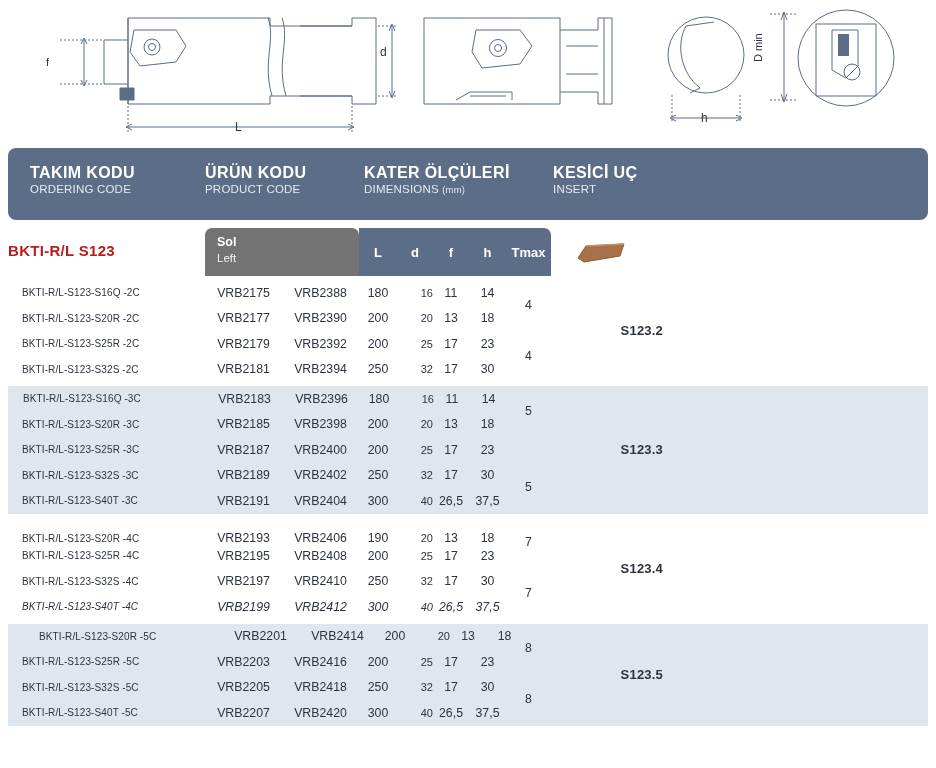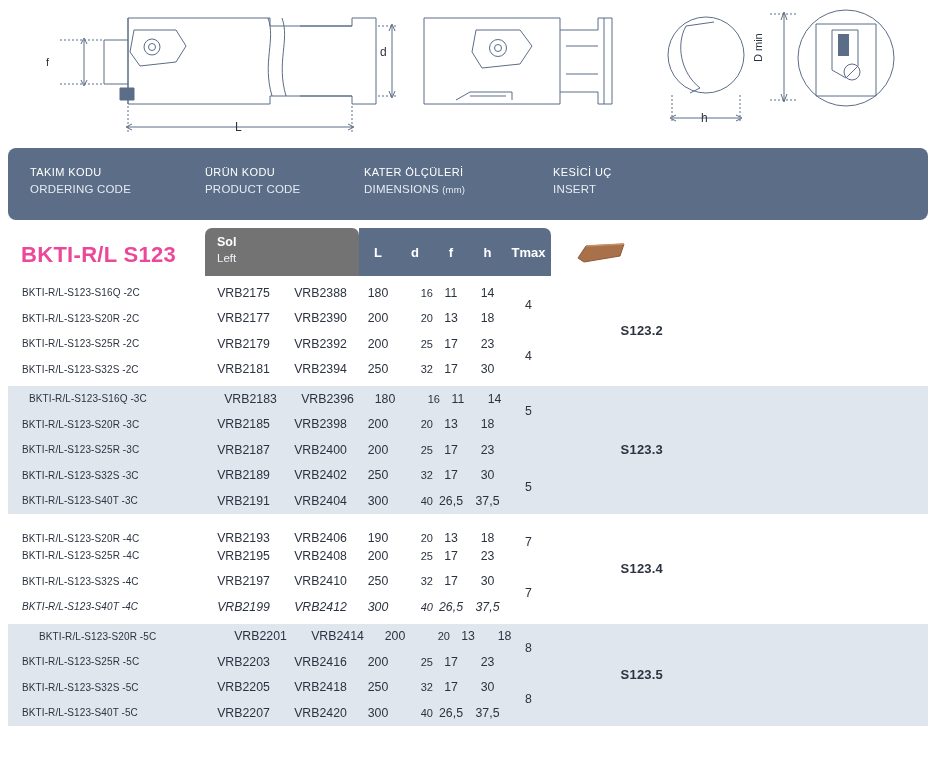--- a/index.html
+++ b/index.html
@@ -36,22 +36,22 @@
     height: 72px;
     background: #5b6d87;
     border-radius: 8px 8px 8px 8px;
     color: #ffffff;
   }
   .header-band .hcol {
     position: absolute;
     top: 16px;
   }
   .hcol .tr {
-    font-size: 11px;
-    font-weight: normal;
+    font-size: 16px;
+    font-weight: bold;
     letter-spacing: 0.4px;
     line-height: 17px;
     white-space: nowrap;
   }
   .hcol .en {
     font-size: 11.5px;
     font-weight: normal;
     letter-spacing: 0.2px;
     line-height: 16px;
     color: #e6ebf2;
@@ -64,26 +64,26 @@
   .hcol-4 { left: 545px; }
 
   
   .subhead {
     position: relative;
     height: 52px;
     margin: 8px 8px 0 8px;
   }
   .series-title {
     position: absolute;
-    left: 13px;
+    left: 0;
     top: 14px;
-    font-size: 22px;
+    font-size: 15px;
     font-weight: bold;
     letter-spacing: 0.3px;
-    color: #ec4899;
+    color: #b91c1c;
   }
   .solsag {
     position: absolute;
     left: 197px;
     top: 0;
     width: 154px;
     height: 48px;
     background: #737373;
     border-radius: 7px 7px 0 0;
     display: flex;
@@ -377,21 +377,21 @@
           <div class="c-d">32</div>
           <div class="c-f">17</div>
           <div class="c-h">30</div>
         </div>
         <div class="tmax" style="top: 17.5px;">4</div>
         <div class="tmax" style="top: 68.5px;">4</div>
         <div class="insert-label" style="top: 43px;">S123.2</div>
       </div>
       <div class="grp-sep"></div>
       <div class="grp shaded" style="height: 127.5px;">
-        <div class="row" style="position: absolute; left: 7px; right: 0px; top: 0px;">
+        <div class="row" style="position: absolute; left: 1px; right: 0px; top: 0px;">
           <div class="c-code">BKTI-R/L-S123-S16Q -3C</div>
           <div class="c-sol">VRB2183</div>
           <div class="c-sag">VRB2396</div>
           <div class="c-L">180</div>
           <div class="c-d">16</div>
           <div class="c-f">11</div>
           <div class="c-h">14</div>
         </div>
         <div class="row" style="position: absolute; left: 0px; right: 0px; top: 25.5px;">
           <div class="c-code">BKTI-R/L-S123-S20R -3C</div>

